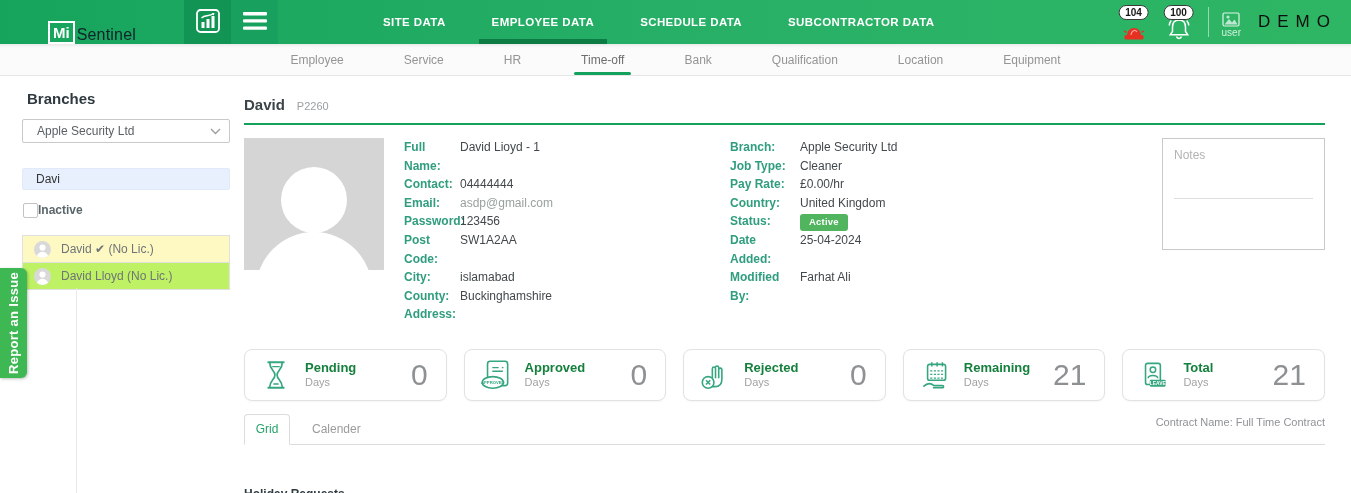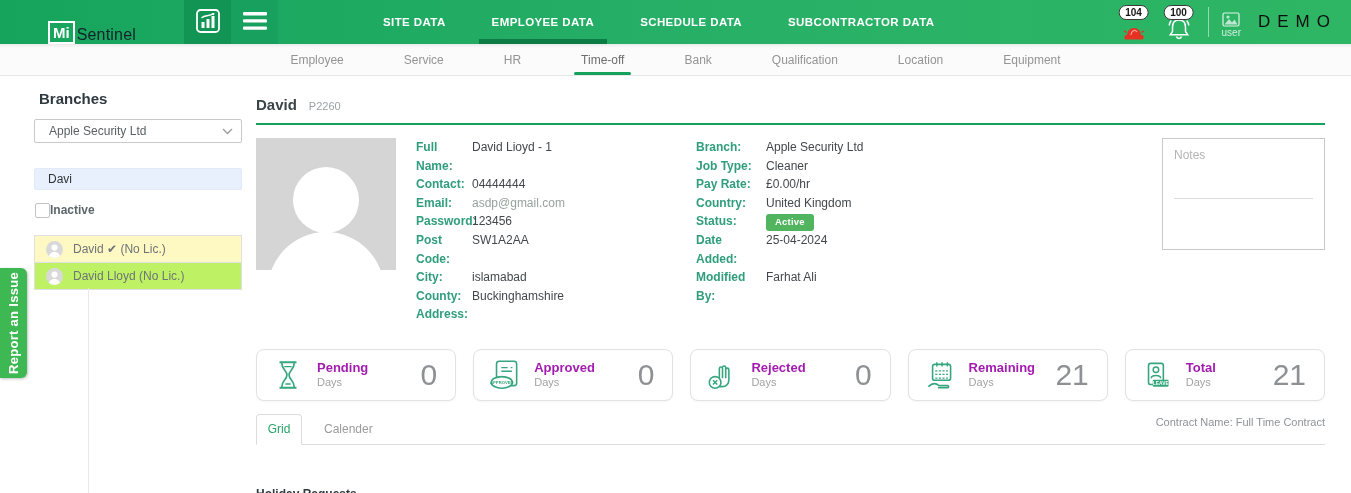--- a/index.html
+++ b/index.html
@@ -33,21 +33,21 @@
   
   .tabstrip { height: 32px; background: #fbfbfb; border-bottom: 1px solid #e6e6e6; display: flex;
               justify-content: center; align-items: stretch; font-size: 12px; color: #949494;
               box-shadow: inset 0 5px 5px -5px rgba(0,0,0,.14); }
   .subtab { padding: 0 7px; margin: 0 23px; display: flex; align-items: center; position: relative; cursor: pointer; }
   .subtab.active { color: #6d6d6d; }
   .subtab.active::after { content: ''; position: absolute; left: 0; right: 0; bottom: 0; height: 3px;
                           background: #14a15c; border-radius: 2px; }
 
   
-  .content { display: flex; height: 417px; padding-left: 12px; }
+  .content { display: flex; height: 417px; }
 
   
   .sidebar { width: 244px; flex-shrink: 0; padding: 14px 14px 0 22px; position: relative; }
   .sidebar::after { content: ''; position: absolute; left: 76px; top: 212px; bottom: 0; width: 1px; background: #e9e9e9; }
   .branches-title { font-size: 15px; font-weight: 700; color: #2f3940; margin-left: 5px; }
   .branch-select { margin-top: 12px; height: 24px; border: 1px solid #c9c9c9; border-radius: 2px; background: #fff;
                    display: flex; align-items: center; justify-content: space-between; padding: 0 8px 0 14px;
                    font-size: 12px; color: #5a6165; cursor: pointer; }
   .search-input { margin-top: 25px; width: 100%; height: 22px; background: #e8f0fe; border: 1px solid #e1eafb;
                   border-radius: 2px; padding-left: 13px; font-size: 12px; color: #333; outline: none;
@@ -75,36 +75,36 @@
   .page-code { font-size: 11px; color: #9aa0a4; }
 
   .profile-area { display: flex; margin-top: 13px; }
   .photo { width: 140px; height: 132px; background: #d5d5d5; flex-shrink: 0; overflow: hidden; }
   .details-col { font-size: 12px; }
   .details-col.c1 { margin-left: 20px; width: 280px; }
   .details-col.c2 { width: 310px; }
   .detail-row { display: flex; line-height: 18.6px; min-height: 18.6px; }
   .detail-label { color: #2f9d7e; font-weight: 700; flex-shrink: 0; }
   .c1 .detail-label { width: 56px; }
-  .c2 .detail-label { width: 70px; }
+  .c2 .detail-label { width: 70px; margin-left: 46px; }
   .detail-value { color: #42484c; }
   .detail-value.muted { color: #98a29d; }
   .status-badge { display: inline-block; background: #50b55e; color: #fff; font-size: 9.5px; font-weight: 700;
                   padding: 2px 9px; border-radius: 3px; line-height: 11px; margin-top: 2px; letter-spacing: .2px; }
   .notes-box { margin-left: auto; width: 163px; height: 112px; border: 1px solid #c9c9c9; padding: 9px 11px;
                font-size: 12px; color: #b3b3b3; cursor: text; }
   .notes-line { margin-top: 36px; border-top: 1px solid #ddd; }
 
   
   .stats-row { margin-top: 25px; display: flex; gap: 17px; }
   .stat-card { flex: 1; height: 52px; border: 1px solid #e2e2e2; border-radius: 8px; background: #fff;
                display: flex; align-items: center; padding: 0 18px 0 13px; box-shadow: 0 1px 2px rgba(0,0,0,.04); }
   .stat-icon { width: 36px; height: 36px; flex-shrink: 0; }
   .stat-labels { margin-left: 11px; }
-  .stat-label { font-size: 13px; font-weight: 700; color: #a21caf; line-height: 15px; }
+  .stat-label { font-size: 13px; font-weight: 700; color: #15803d; line-height: 15px; }
   .stat-sub { font-size: 11px; color: #a2a2a2; line-height: 14px; }
   .stat-value { margin-left: auto; font-size: 30px; color: #8d9194; }
 
   
   .view-tabs { margin-top: 13px; position: relative; height: 31px; border-bottom: 1px solid #dcdcdc; display: flex; text-align: right; }
   .grid-tab { width: 46px; border: 1px solid #dcdcdc; border-bottom: 1px solid #fff; border-radius: 4px 4px 0 0;
               margin-bottom: -1px; display: flex; align-items: center; justify-content: center;
               font-size: 12px; color: #27a469; background: #fff; cursor: pointer; }
   .cal-tab { margin-left: 14px; display: flex; align-items: center; font-size: 12px; color: #9b9b9b;
              padding: 0 8px; cursor: pointer; }

